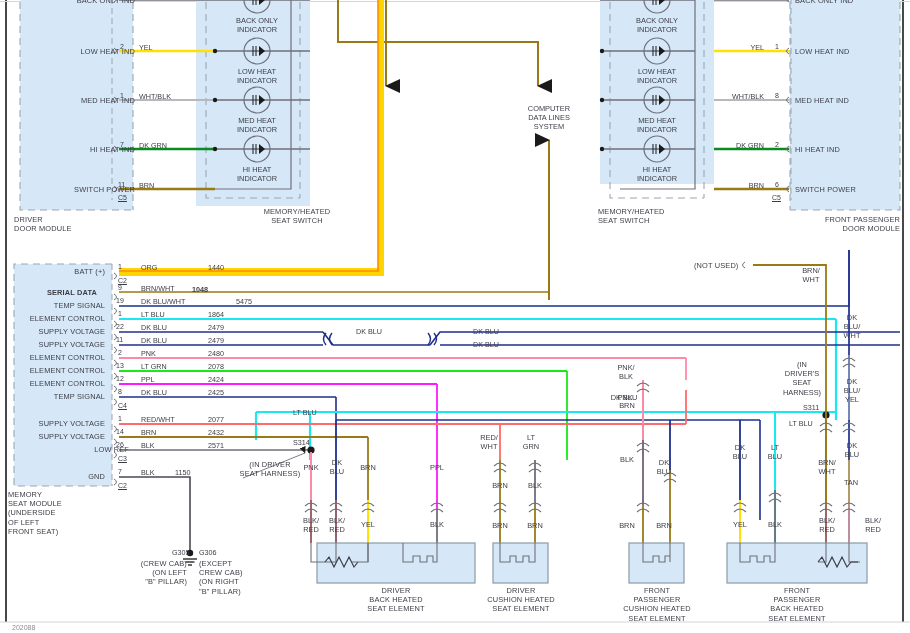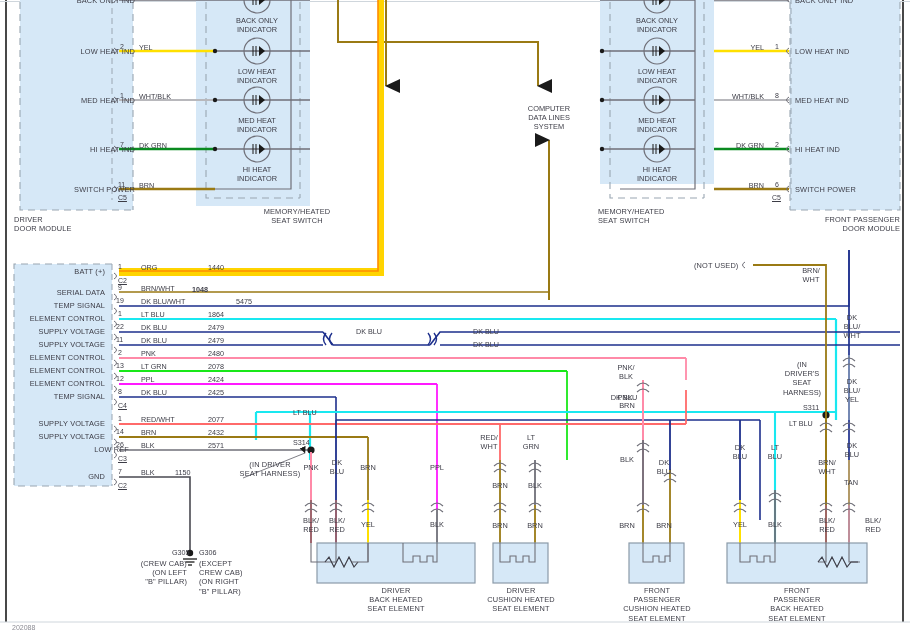--- a/index.html
+++ b/index.html
@@ -408,21 +408,21 @@
 <div class="lbl" style="left:598px;top:207px;width:130px;">MEMORY/HEATED
 SEAT SWITCH</div>
 <div class="lbl r" style="left:770px;top:215px;width:130px;">FRONT PASSENGER
 DOOR MODULE</div>
 
 <div class="vlabel" style="left:509px;top:104px;width:80px;">COMPUTER
 DATA LINES
 SYSTEM</div>
 
 <div class="lbl r" style="left:8px;top:267px;width:97px;">BATT (+)</div>
-<div class="lbl r" style="left:8px;top:288px;width:97px;">SERIAL DATA</div>
+<div class="lbl r" style="left:0;top:288px;width:97px;font-weight:bold;">SERIAL DATA</div>
 <div class="lbl r" style="left:8px;top:301px;width:97px;">TEMP SIGNAL</div>
 <div class="lbl r" style="left:3px;top:314px;width:102px;">ELEMENT CONTROL</div>
 <div class="lbl r" style="left:8px;top:327px;width:97px;">SUPPLY VOLTAGE</div>
 <div class="lbl r" style="left:8px;top:340px;width:97px;">SUPPLY VOLTAGE</div>
 <div class="lbl r" style="left:3px;top:353px;width:102px;">ELEMENT CONTROL</div>
 <div class="lbl r" style="left:3px;top:366px;width:102px;">ELEMENT CONTROL</div>
 <div class="lbl r" style="left:3px;top:379px;width:102px;">ELEMENT CONTROL</div>
 <div class="lbl r" style="left:8px;top:392px;width:97px;">TEMP SIGNAL</div>
 <div class="lbl r" style="left:8px;top:419px;width:97px;">SUPPLY VOLTAGE</div>
 <div class="lbl r" style="left:8px;top:432px;width:97px;">SUPPLY VOLTAGE</div>
@@ -472,20 +472,25 @@
 <div class="cktn" style="left:208px;top:415px;">2077</div>
 <div class="cktn" style="left:208px;top:428px;">2432</div>
 <div class="cktn" style="left:208px;top:441px;">2571</div>
 <div class="cktn" style="left:175px;top:468px;">1150</div>
 
 <div class="cnum" style="left:118px;top:277px;">C2</div>
 <div class="cnum" style="left:118px;top:402px;">C4</div>
 <div class="cnum" style="left:118px;top:455px;">C3</div>
 <div class="cnum" style="left:118px;top:482px;">C2</div>
 
+<div class="lbl" style="left:8px;top:490px;width:100px;">MEMORY
+SEAT MODULE
+(UNDERSIDE
+OF LEFT
+FRONT SEAT)</div>
 
 <div class="wname" style="left:356px;top:327px;">DK BLU</div>
 <div class="wname" style="left:473px;top:327px;">DK BLU</div>
 <div class="wname" style="left:473px;top:340px;">DK BLU</div>
 <div class="wname" style="left:293px;top:408px;">LT BLU</div>
 <div class="wname" style="left:789px;top:419px;">LT BLU</div>
 
 <div class="vlabel" style="left:793px;top:266px;width:36px;">BRN/
 WHT</div>
 <div class="vlabel" style="left:837px;top:313px;width:30px;">DK

